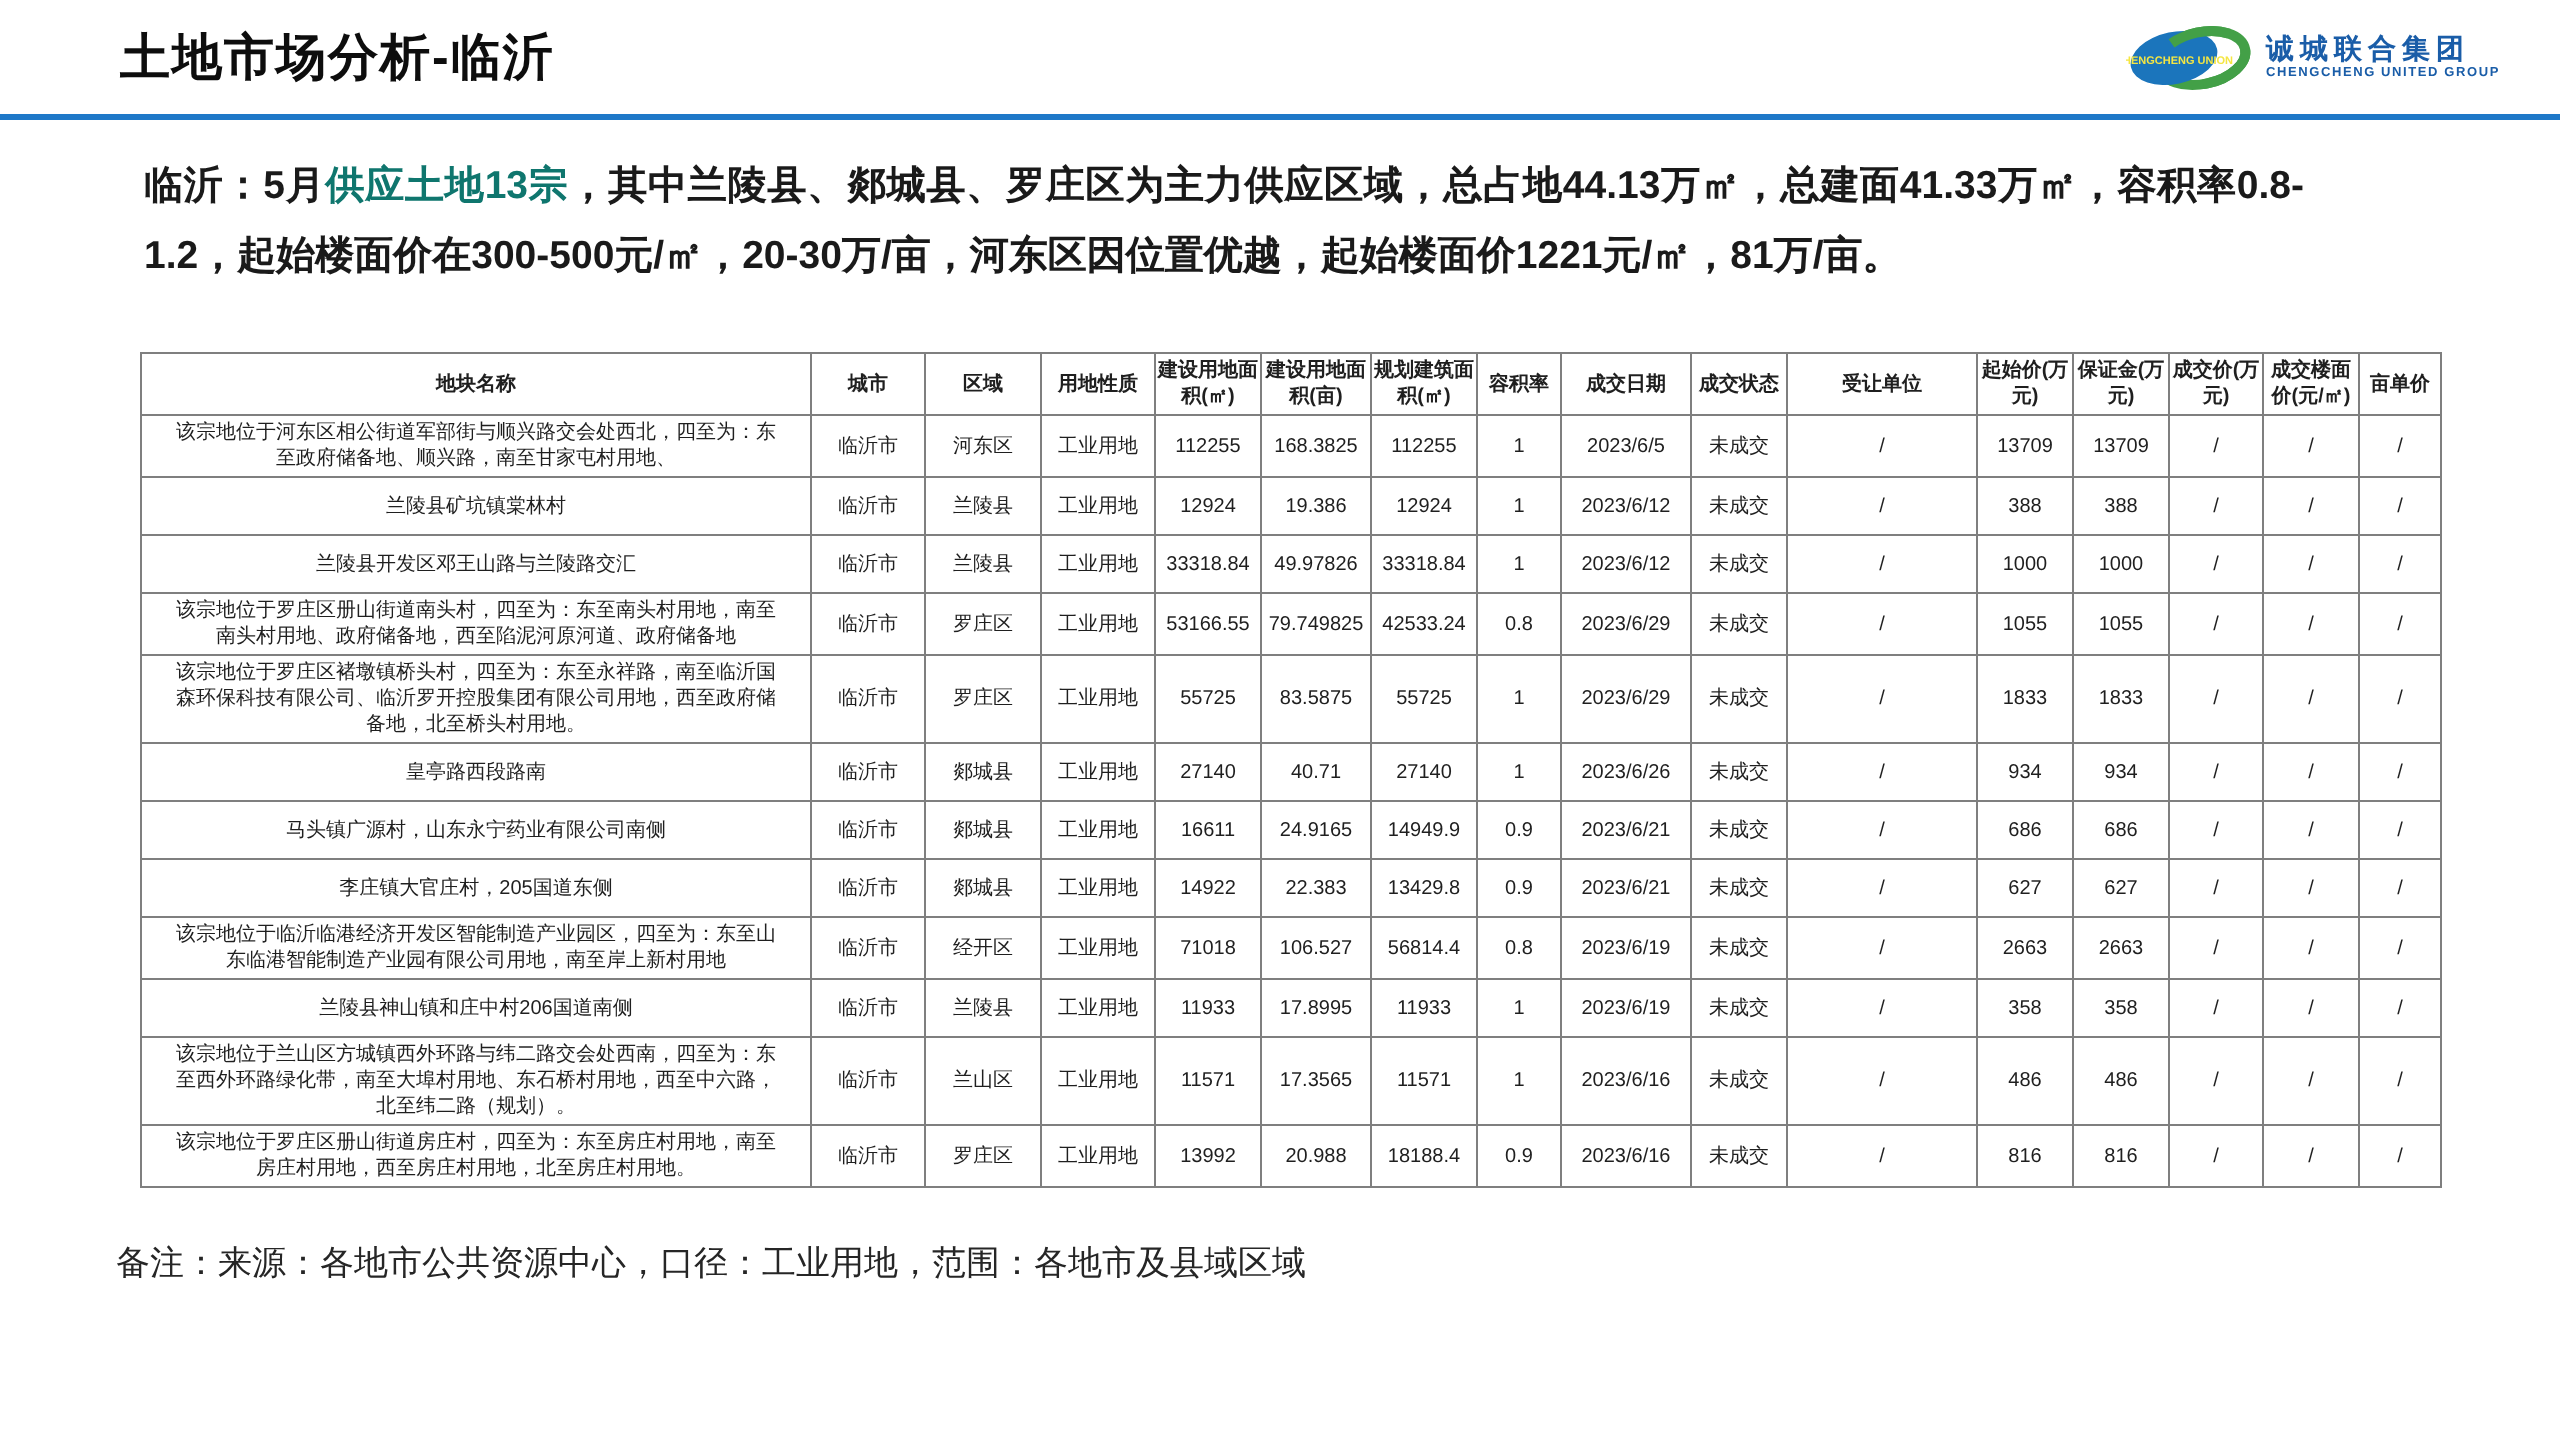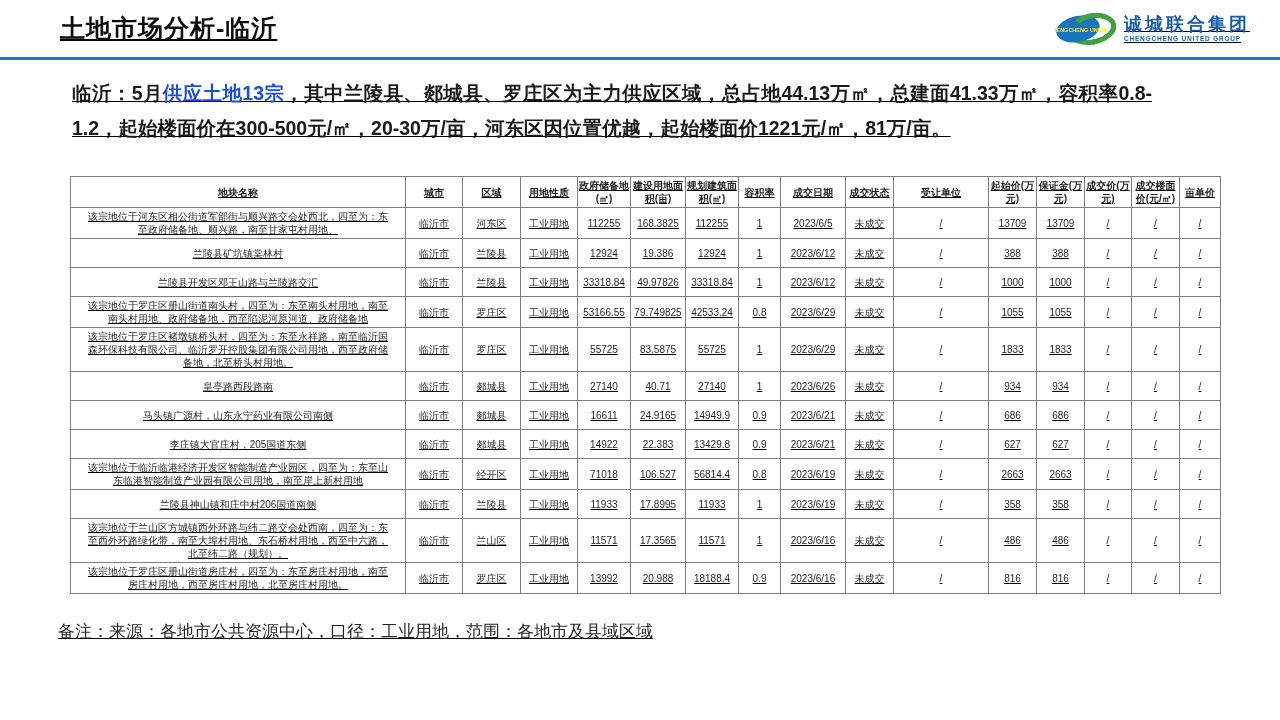--- a/index.html
+++ b/index.html
@@ -2,21 +2,21 @@
 <html><head>
 <meta charset="utf-8">
 <style>
   html, body {
     margin: 0; padding: 0;
     width: 1280px; height: 720px;
     background: #ffffff;
     overflow: hidden;
     font-family: "Liberation Sans", "DejaVu Sans", sans-serif;
   }
-  .slide { position: relative; width: 1280px; height: 720px; text-decoration: underline; }
+  .slide { position: relative; width: 1280px; height: 720px; }
 
   
   .top-bar {
     position: relative;
     height: 57px;
     display: flex;
     align-items: center;
     justify-content: space-between;
     padding: 0 30px 0 60px;
     box-sizing: border-box;
@@ -25,38 +25,38 @@
     margin: 0;
     font-size: 25px;
     font-weight: 800;
     color: #0d0d0d;
     letter-spacing: 1px;
   }
   .logo { display: flex; align-items: center; gap: 6px; }
   .logo-rings { width: 64px; height: 38px; }
   .logo-text { display: flex; flex-direction: column; line-height: 1.1; }
   .logo-cn {
-    font-size: 18px; font-weight: 800; color: #1a5da8; letter-spacing: 3px;
+    font-size: 14px; font-weight: 800; color: #1a5da8; letter-spacing: 3px;
   }
   .logo-en {
     font-size: 6.5px; font-weight: 700; color: #1a5da8; letter-spacing: 0.8px;
   }
   .divider { height: 3px; background: #1e78c8; width: 1280px; }
 
   
   .summary {
     margin: 16px 100px 0 72px;
     width: 1080px;
     font-size: 19.5px;
     font-weight: 700;
     color: #1a1a1a;
     line-height: 35px;
     text-align: justify;
   }
-  .summary .red { color: #1d4ed8; }
+  .summary .red { color: #0f766e; }
 
   
   table.land-table {
     margin: 30px 0 0 70px;
     width: 1140px;
     border-collapse: collapse;
     table-layout: fixed;
   }
   .land-table th, .land-table td {
     border: 1px solid #7f7f7f;
@@ -126,21 +126,21 @@
         <col style="width:47px">
         <col style="width:48px">
         <col style="width:41px">
     </colgroup>
     <thead>
       <tr id="table-head-row">
           <th>地块名称</th>
           <th>城市</th>
           <th>区域</th>
           <th>用地性质</th>
-          <th>政府储备地(㎡)</th>
+          <th>建设用地面积(㎡)</th>
           <th>建设用地面积(亩)</th>
           <th>规划建筑面积(㎡)</th>
           <th>容积率</th>
           <th>成交日期</th>
           <th>成交状态</th>
           <th>受让单位</th>
           <th>起始价(万元)</th>
           <th>保证金(万元)</th>
           <th>成交价(万元)</th>
           <th>成交楼面价(元/㎡)</th>

